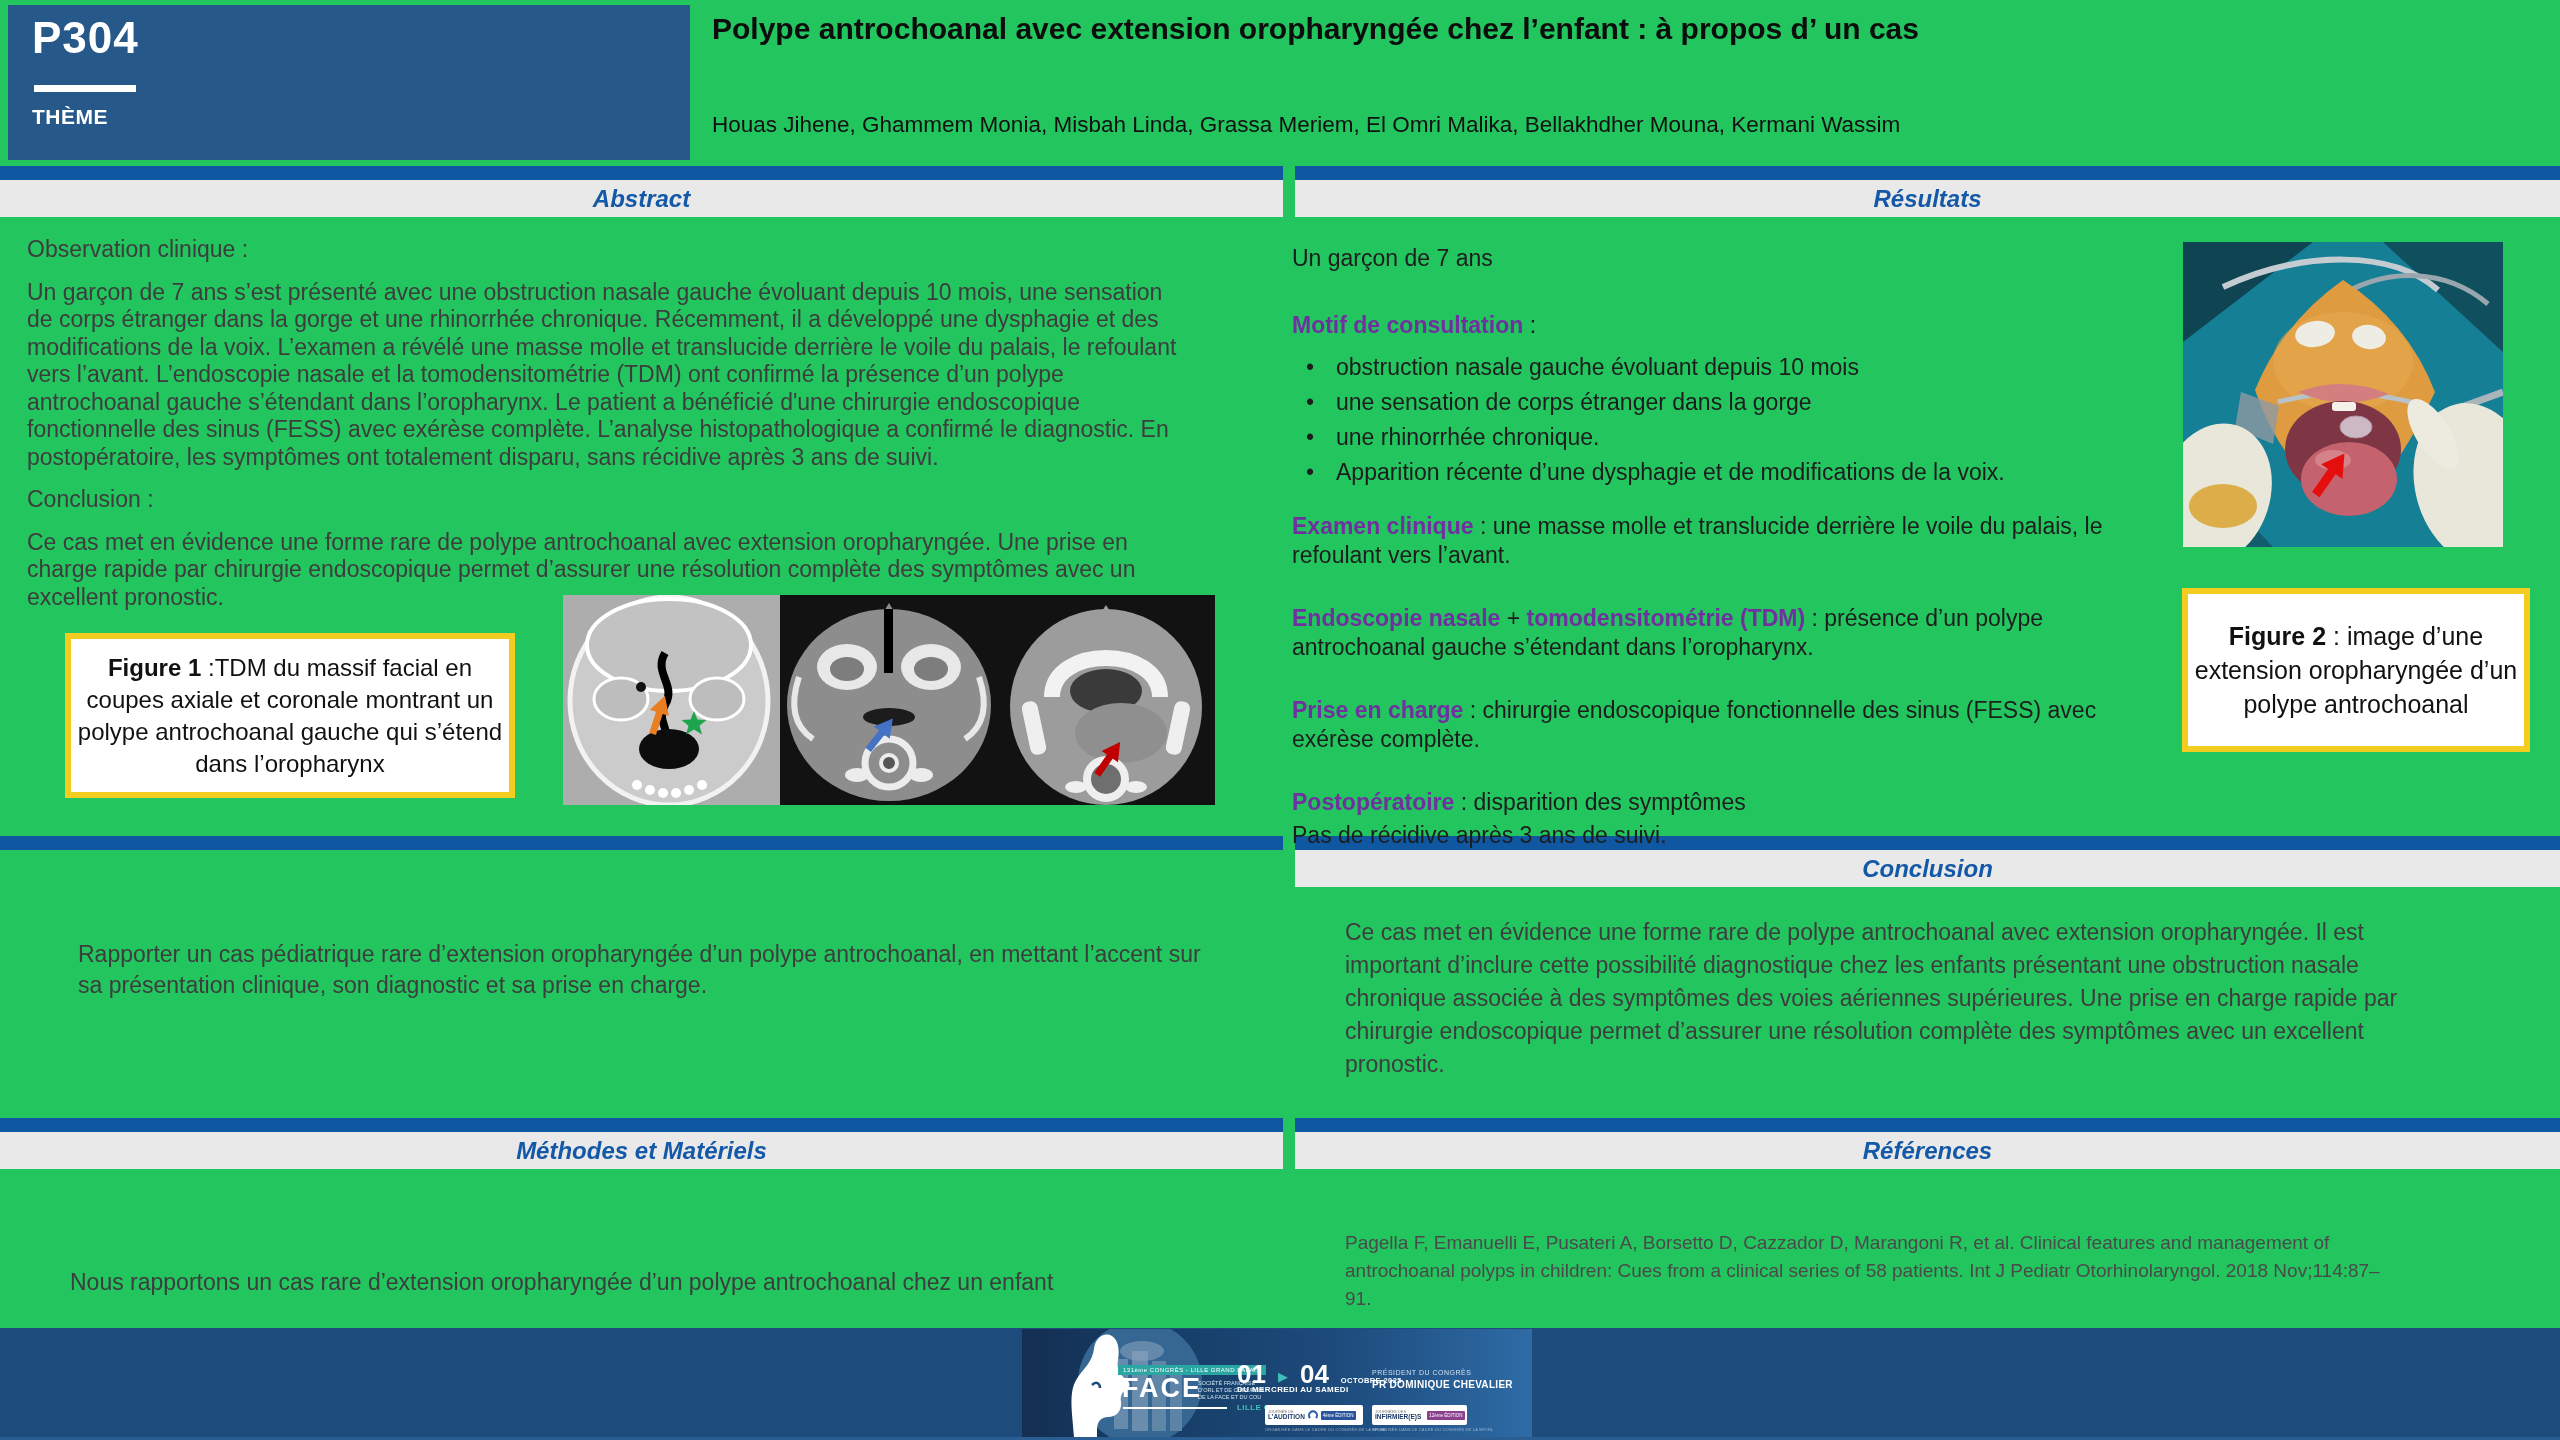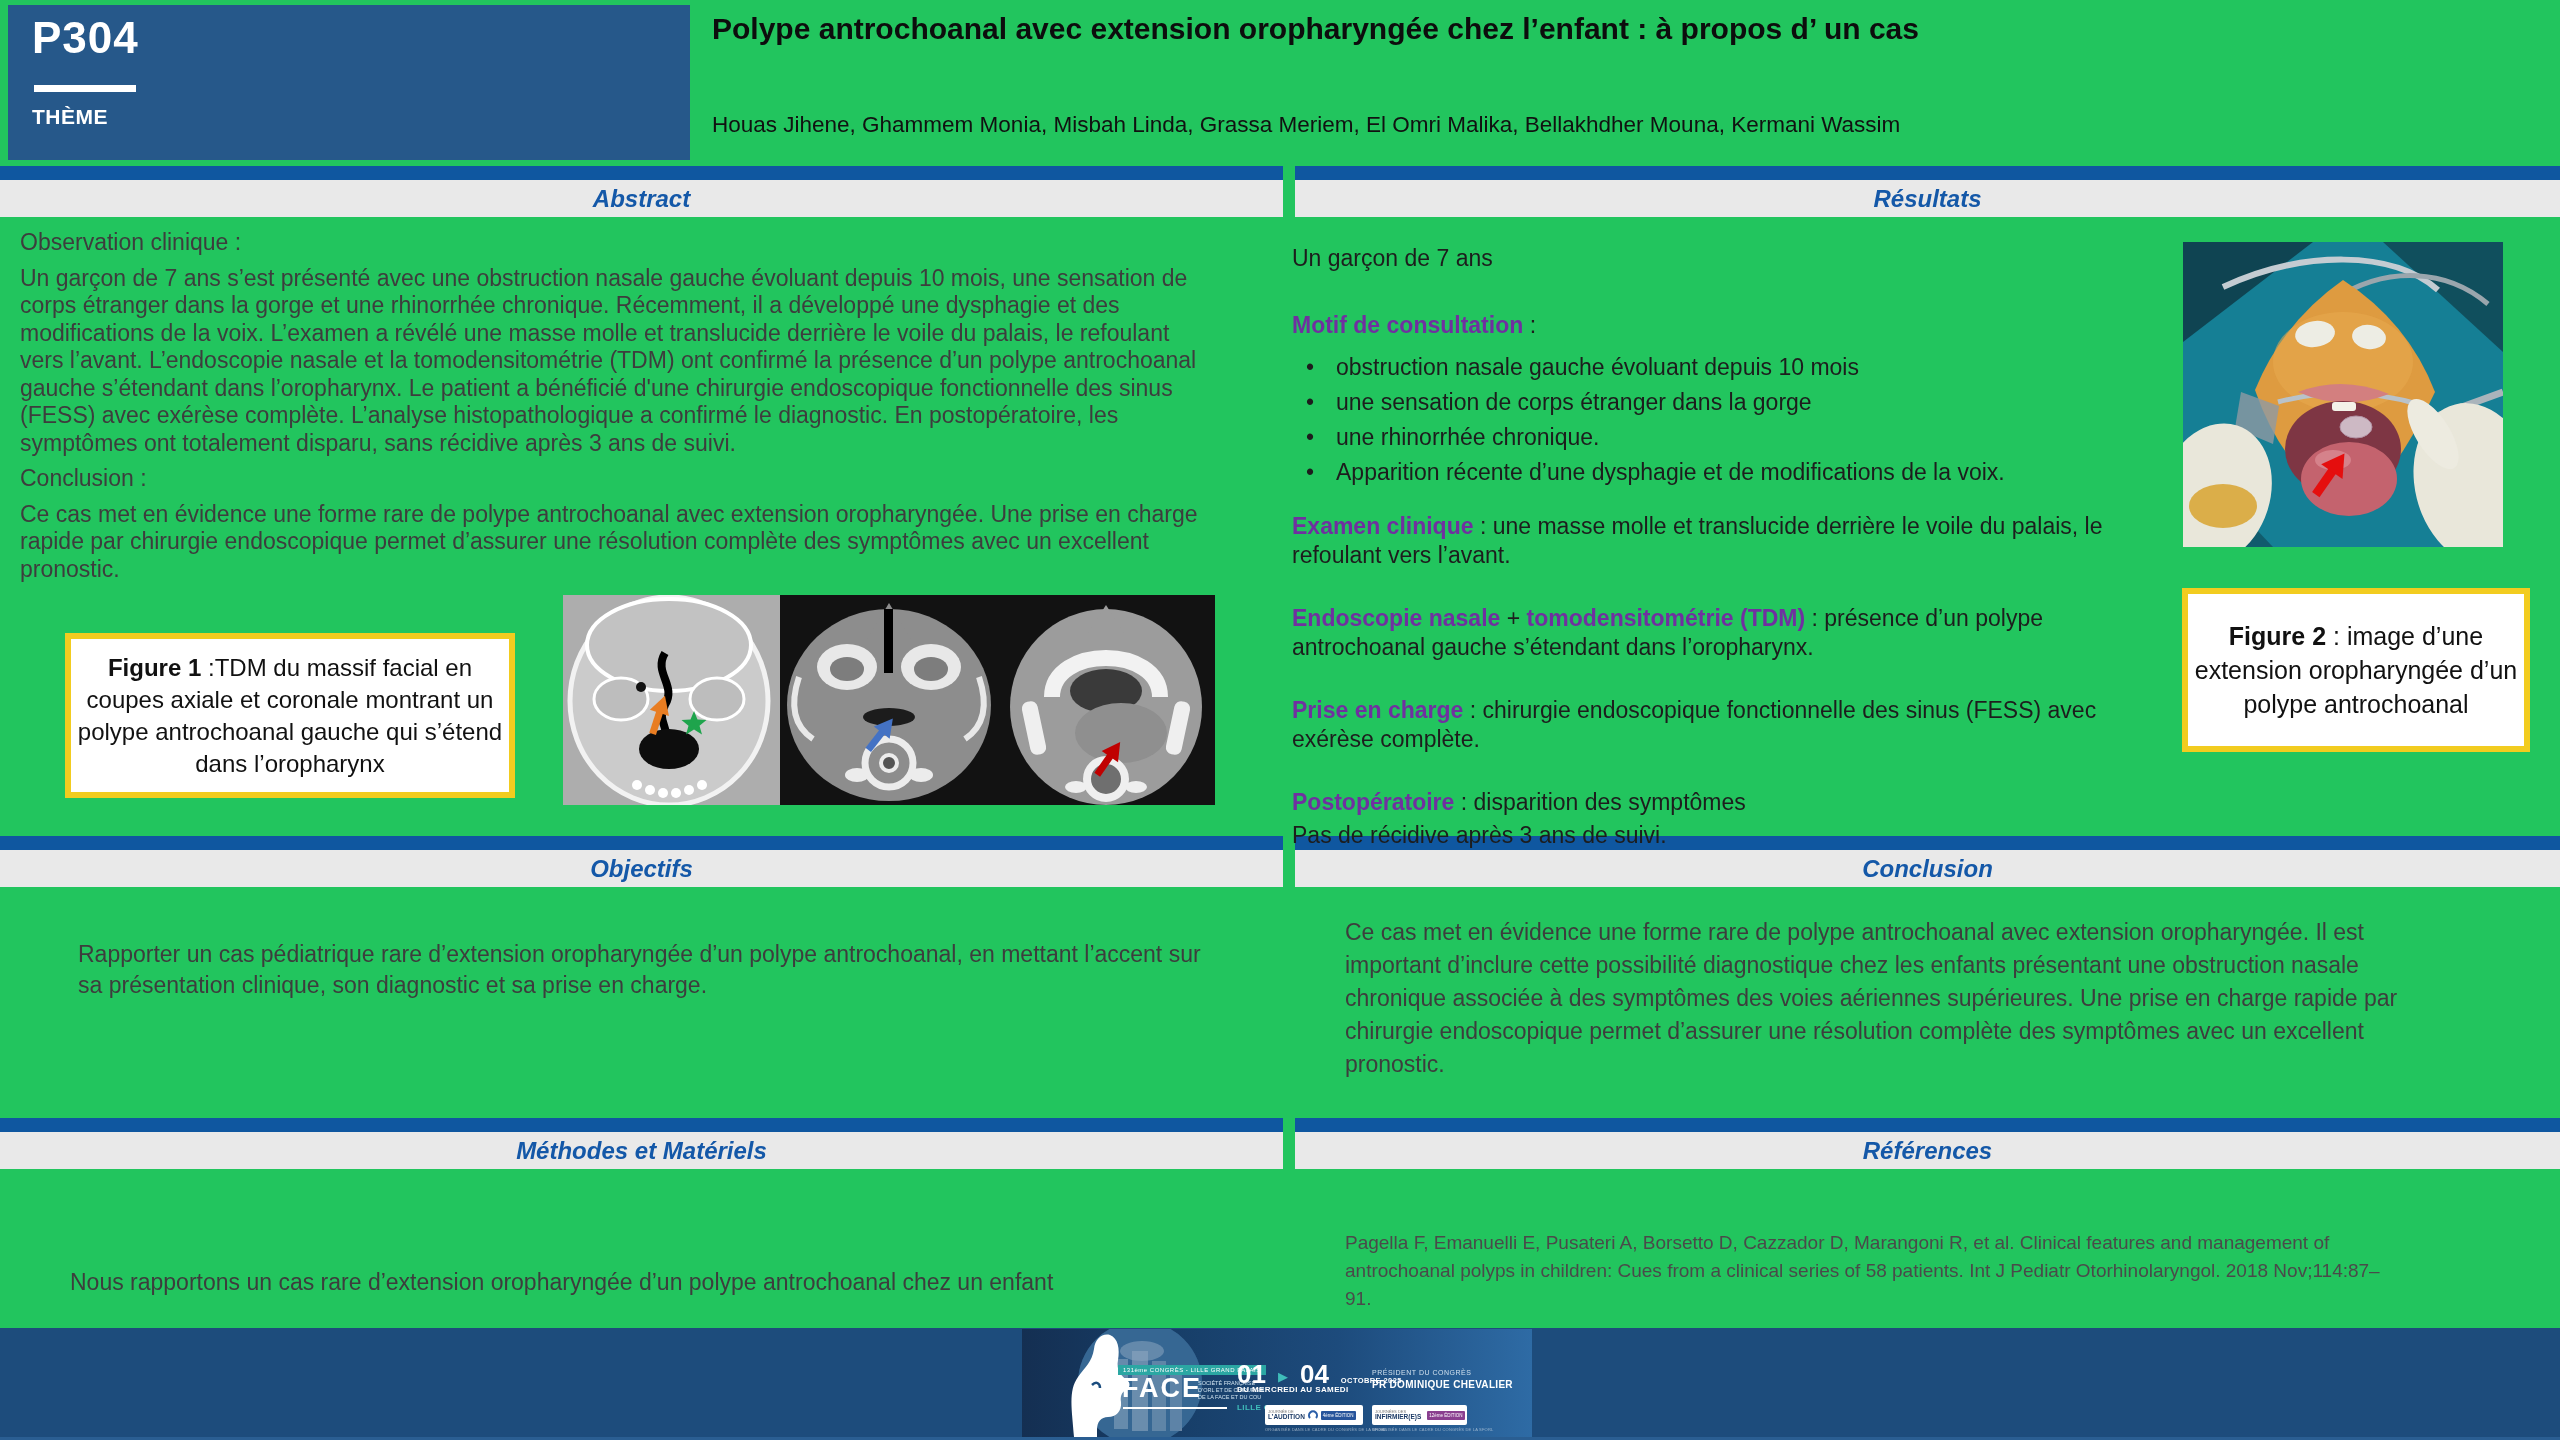--- a/index.html
+++ b/index.html
@@ -17,21 +17,21 @@
   
   .sec{position:absolute;}
   .sec .bar{height:14px;background:#0F57A0;}
   .sec .band{height:37px;background:#E9E9E9;display:flex;align-items:center;justify-content:center;}
   .sec .band span{font-size:24px;font-weight:bold;color:#1458A8;font-style:italic;}
   .r1{top:166px;} .r2{top:836px;} .r3{top:1118px;}
   .segL{left:0;width:1283px;} .segR{left:1295px;width:1265px;}
 
   
   .abstract{position:absolute;left:12px;top:221px;width:1195px;font-size:23px;line-height:27.5px;color:#3d3d3d;}
-  .abstract p{margin:8px;}
+  .abstract p{margin:15px;}
 
   
   .figbox{position:absolute;border:6px solid #F2CC1F;background:#fff;display:flex;align-items:center;justify-content:center;text-align:center;color:#111;}
   .fig1{left:65px;top:633px;width:438px;height:153px;font-size:24px;line-height:32px;}
   .fig2{left:2182px;top:588px;width:336px;height:152px;font-size:25px;line-height:34px;}
   .figbox b{font-weight:bold;}
 
   
   .results{position:absolute;left:1292px;top:228px;width:880px;font-size:23px;line-height:29px;color:#1d1d1d;}
   .results p{margin:16px 0 34px 0;}
@@ -100,23 +100,20 @@
       </div>
   </div>
   <div class="sec r1 segR">
     <div class="bar"></div>
     <div class="band">
         <span>Résultats</span>
       </div>
   </div>
   <div class="sec r2 segL">
     <div class="bar"></div>
-    <div class="band">
-        <span>Objectifs</span>
-      </div>
   </div>
   <div class="sec r2 segR">
     <div class="bar"></div>
     <div class="band">
         <span>Conclusion</span>
       </div>
   </div>
   <div class="sec r3 segL">
     <div class="bar"></div>
     <div class="band">

